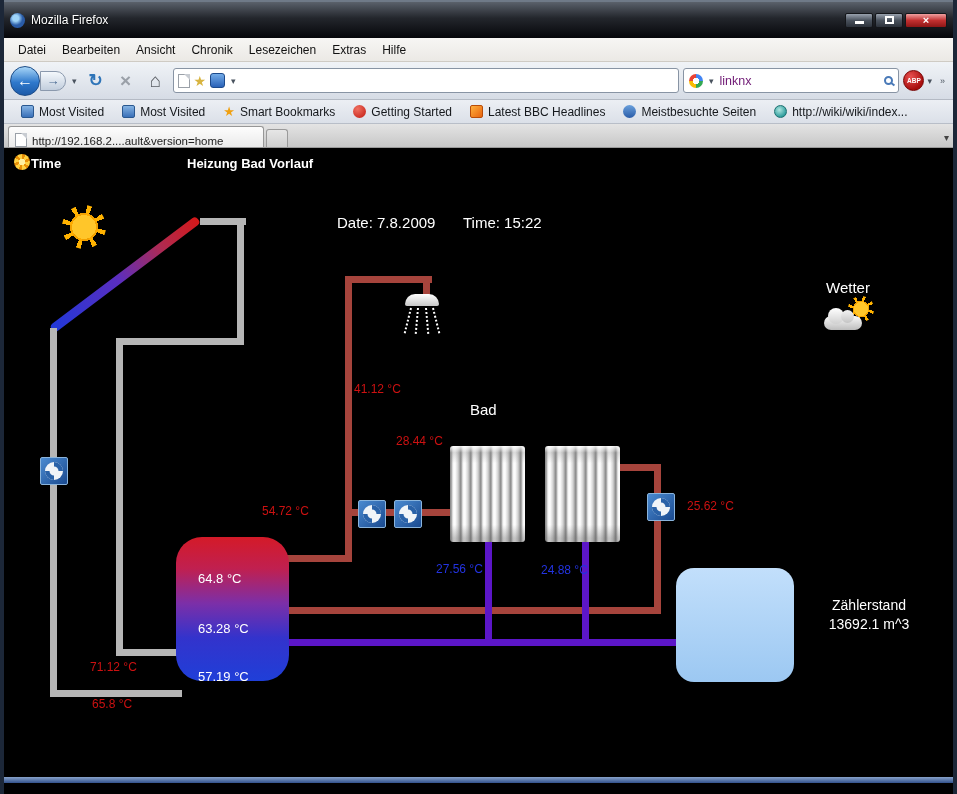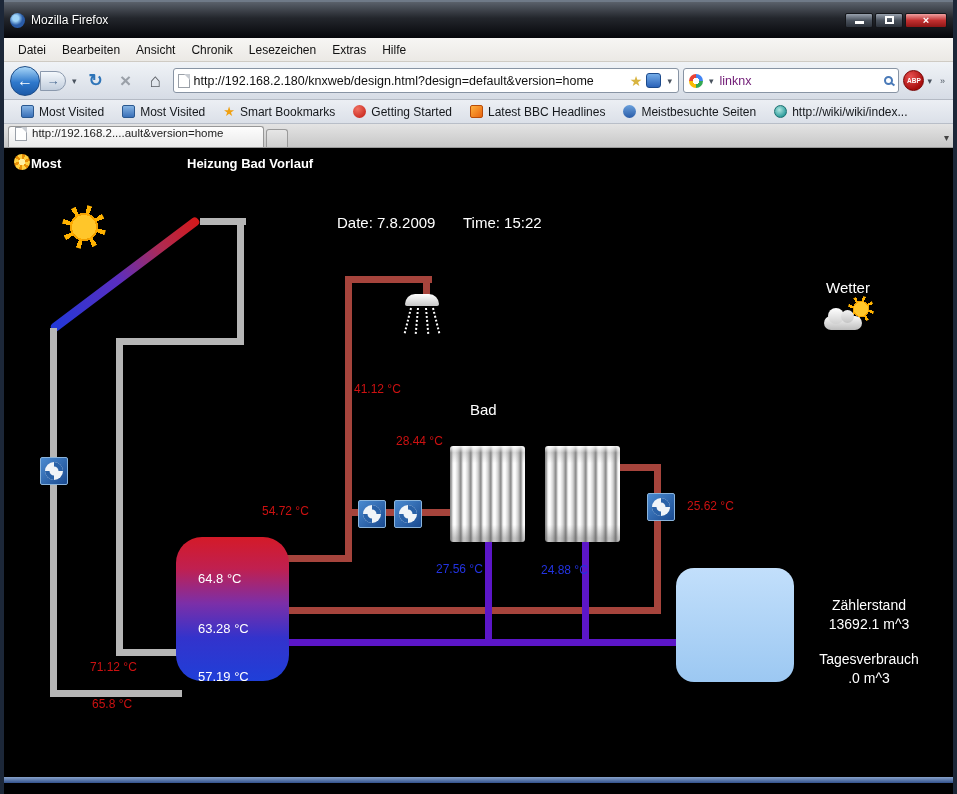--- a/index.html
+++ b/index.html
@@ -76,21 +76,21 @@
   .bi.star { background:none; color:#f0a010; font-size:13px; line-height:13px; width:auto; }
   .bi.red { background:radial-gradient(circle at 35% 30%, #f07060, #c01810); border-radius:50%; }
   .bi.rss { background:linear-gradient(135deg,#ffb03c,#e86410); border:1px solid #b84c08; }
   .bi.blue { background:linear-gradient(180deg,#6aa0dc,#2a5ca8); border-radius:50%; }
   .bi.globe { background:radial-gradient(circle at 40% 35%, #aee6e0, #2a9a9a 75%); border-radius:50%; border:1px solid #1c7070; }
 
   
   .tabbar { height:24px; background:linear-gradient(180deg,#e4e4e4,#c7c7c7); display:flex; align-items:flex-end;
             padding-left:4px; position:relative; border-bottom:1px solid #9a9a9a; }
   .tab { width:256px; height:21px; background:linear-gradient(180deg,#fdfdfd,#eaeaea); border:1px solid #979797;
-         border-bottom:none; border-radius:3px 3px 0 0; display:flex; align-items:flex-start; gap:5px; padding:0 6px; }
+         border-bottom:none; border-radius:3px 3px 0 0; display:flex; align-items:flex-end; gap:5px; padding:0 6px; }
   .tab-title { font-size:11.5px; color:#222; overflow:hidden; white-space:nowrap; }
   .newtab { width:22px; height:18px; margin-left:2px; background:linear-gradient(180deg,#e6e6e6,#cfcfcf);
             border:1px solid #9a9a9a; border-bottom:none; border-radius:3px 3px 0 0;
             color:#555; font-size:12px; display:flex; align-items:center; justify-content:center; }
   .tab-chevron { position:absolute; right:4px; bottom:4px; font-size:10px; color:#444; }
 
   
   .stage { position:relative; width:949px; height:629px; background:#000; overflow:hidden; }
   .wtxt { position:absolute; color:#fff; font-size:13px; }
   .pipe { position:absolute; }
@@ -188,21 +188,20 @@
         <span class="reload-glyph">↻</span>
       </div>
     <div class="tool-btn">
         <span class="stop-glyph">×</span>
       </div>
     <div class="tool-btn">
         <span class="home-glyph">⌂</span>
       </div>
     <div class="urlbar">
       <span class="page-ico"></span>
-      <input class="url-input" type="text" value="http://192.168.2.180/knxweb/design.html?design=default&amp;version=home" style="">
       <span class="star-glyph">★</span>
       <span class="site-id"></span>
       <span class="mini-dd">▾</span>
     </div>
     <div class="searchbox">
       <span class="gball"></span>
       <span class="mini-dd">▾</span>
       <input class="search-input" type="text" value="linknx" style="">
       <span class="magnifier"></span>
     </div>
@@ -249,21 +248,21 @@
       <span class="page-ico"></span>
       <span class="tab-title">http://192.168.2....ault&amp;version=home</span>
     </div>
     <div class="newtab"></div>
     <span class="tab-chevron">▾</span>
   </div>
 
   <div class="stage">
 
     <span class="flower" style="position:absolute;left:10px;top:6px;"></span>
-    <span class="wtxt" style="left:27px;top:8px;font-weight:bold;">Most</span>
+    <span class="wtxt" style="left:27px;top:8px;font-weight:bold;">Time</span>
     <span class="wtxt" style="left:183px;top:8px;font-weight:bold;">Heizung Bad Vorlauf</span>
     <span class="wtxt" style="left:333px;top:66px;font-size:15px;">Date: 7.8.2009</span>
     <span class="wtxt" style="left:459px;top:66px;font-size:15px;">Time: 15:22</span>
 
     <div class="sun" style="left:58px;top:57px;"></div>
     <div class="collector"></div>
 
     <div class="pipe gray" style="left:196px;top:70px;width:46px;height:7px;"></div>
     <div class="pipe gray" style="left:233px;top:70px;width:7px;height:127px;"></div>
     <div class="pipe gray" style="left:112px;top:190px;width:128px;height:7px;"></div>
@@ -346,21 +345,17 @@
     <span class="wtxt" style="left:822px;top:131px;font-size:15px;">Wetter</span>
     <div class="weather-ico">
       <div class="w-sun"></div>
       <div class="w-cloud"></div>
     </div>
 
     <div class="meter-block" style="left:788px;top:448px;">
       <div>Zählerstand</div>
       <div>13692.1 m^3</div>
     </div>
-    <div class="meter-block" style="left:788px;top:502px;">
-      <div>Tagesverbrauch</div>
-      <div>.0 m^3</div>
-    </div>
   </div>
 
   <div class="bottom-frame"></div>
 
 </div>
 
 </body></html>

